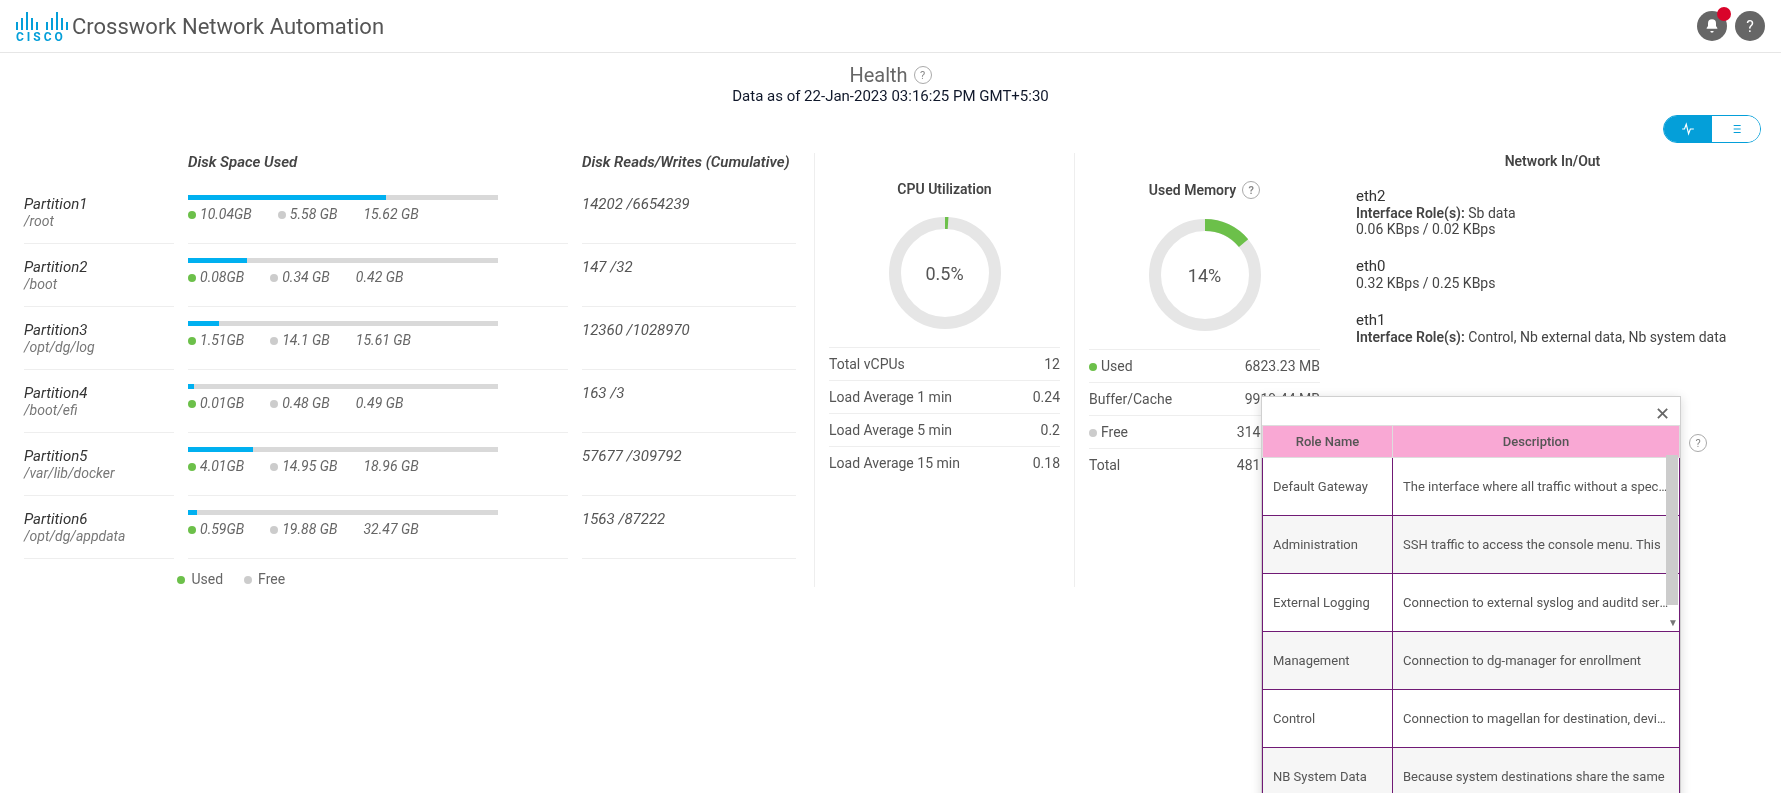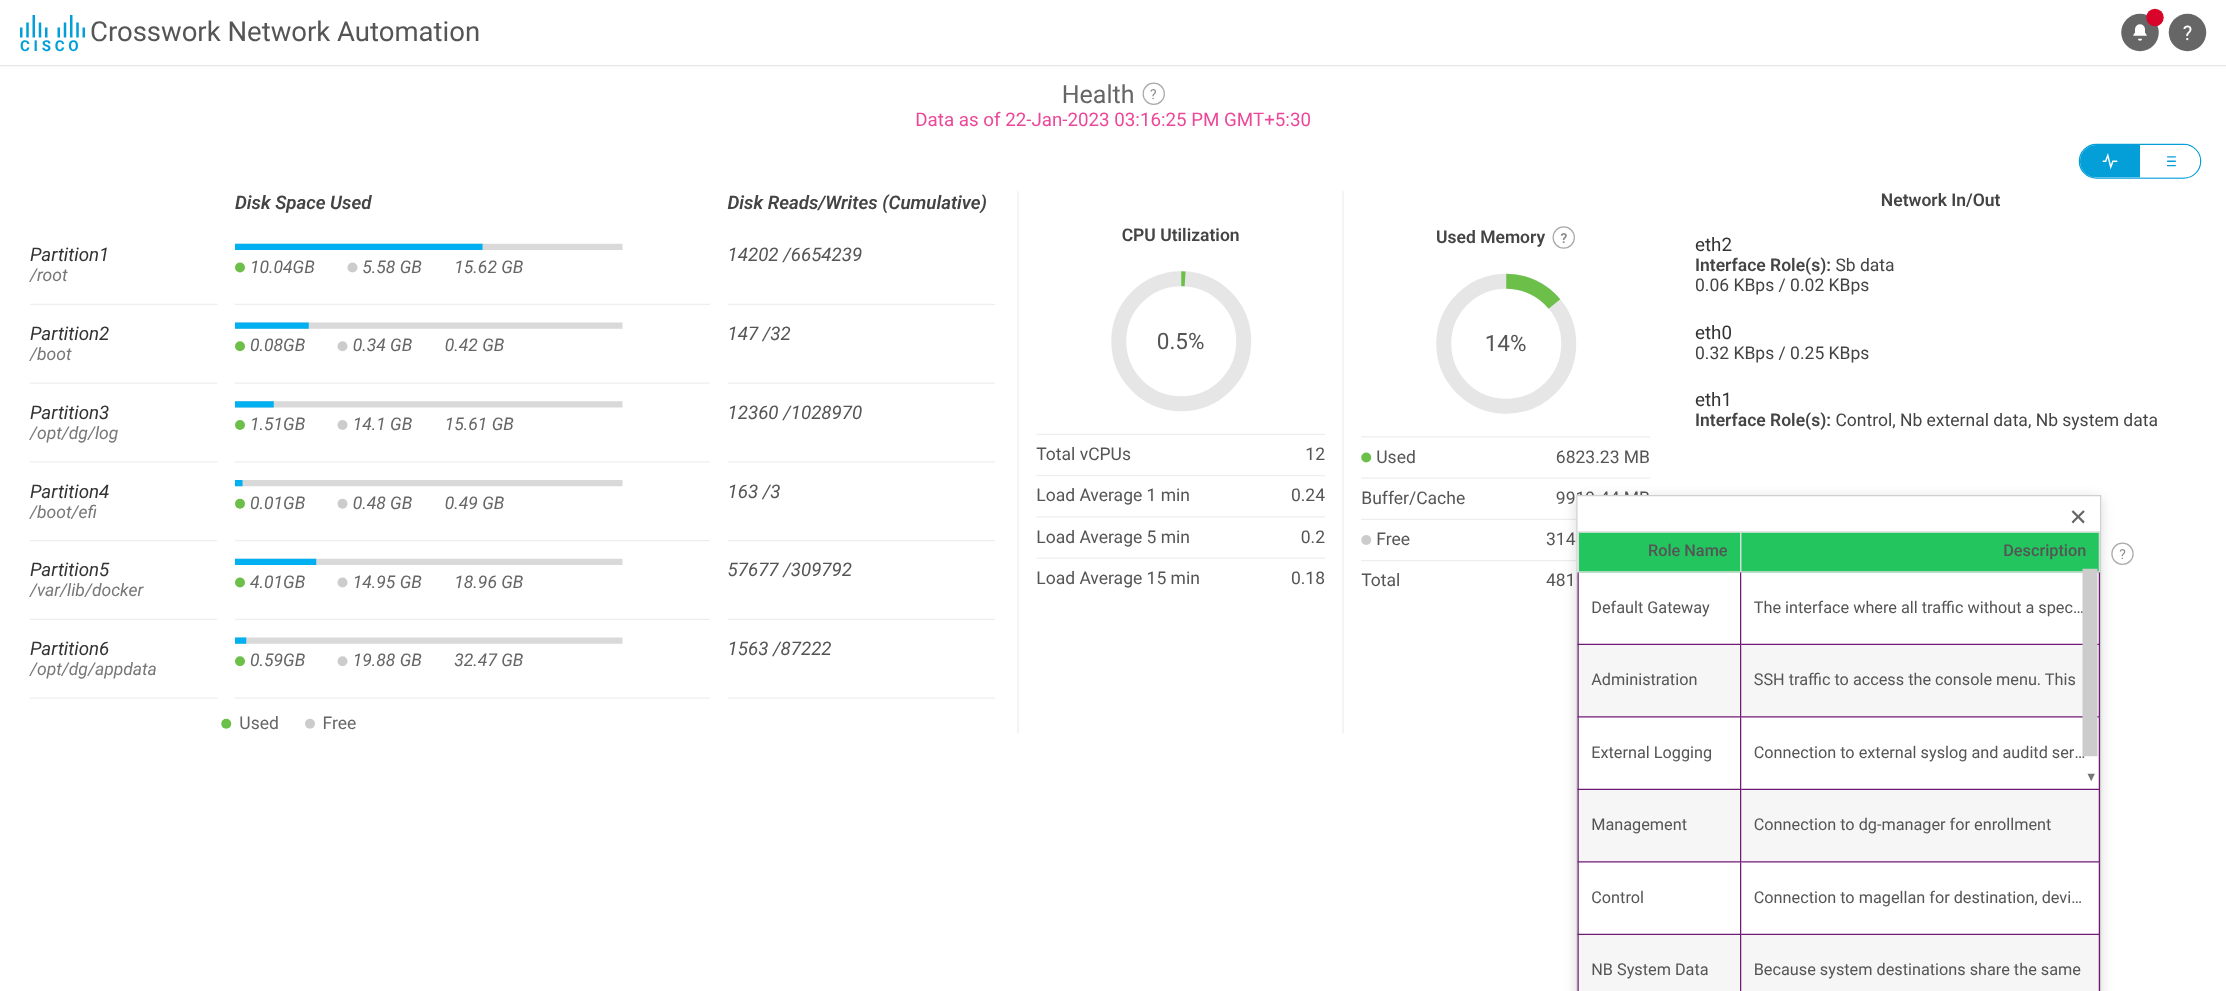--- a/index.html
+++ b/index.html
@@ -10,21 +10,21 @@
 .cisco-bars { display:flex; gap:3px; align-items:flex-end; height:22px;}
 .cisco-bars span{ width:2px; background:#049fd9; display:inline-block;}
 .app-title { font-size:22px; color:#555; font-weight:400;}
 .topbar-right { display:flex; gap:8px;}
 .round-btn { width:30px; height:30px; border-radius:50%; background:#666; color:#fff; display:flex; align-items:center; justify-content:center; font-size:16px; position:relative;}
 .red-dot{position:absolute;top:-4px;right:-4px;width:14px;height:14px;border-radius:50%;background:#d9042a;}
 
 .subbar { display:flex; justify-content:space-between; align-items:center; padding:10px 20px 4px;flex-direction:column;}
 .page-h { font-size:20px; color:#666; font-weight:400; display:flex; align-items:center; gap:6px;}
 .help-ico{width:18px;height:18px;border:1.5px solid #aaa;border-radius:50%;display:inline-flex;align-items:center;justify-content:center;font-size:11px;color:#888;}
-.timestamp{color:#ec4899;font-size:15px;}
+.timestamp{color:#0f172a;font-size:15px;}
 
 .toggle-row{display:flex;justify-content:flex-end;padding:6px 20px 10px;}
 .toggle-group{display:inline-flex;border:1px solid #049fd9;border-radius:16px;overflow:hidden;}
 .toggle-btn{padding:6px 16px;display:flex;align-items:center;background:#fff;color:#049fd9;}
 .toggle-btn.active{background:#049fd9;color:#fff;}
 
 .main{display:flex;padding:0 20px 0 24px;gap:0;}
 .left-panel{flex:0 0 790px;padding-right:18px;}
 .right-panel{flex:1;display:flex;gap:0;}
 
@@ -53,21 +53,21 @@
 .metric-row{display:flex;justify-content:space-between;padding:8px 0;border-top:1px solid #eee;color:#555;font-size:14px;}
 .net-block{flex:1;padding:0 12px 0 22px;}
 .net-title{font-weight:600;text-align:center;padding-bottom:12px;color:#444;}
 .net-item{padding:6px 0 14px;color:#444;font-size:14px;}
 .net-item b{font-weight:600;}
 .iface-name{font-size:15px;color:#333;}
 
 .popup{position:absolute;right:100px;top:396px;width:420px;background:#fff;border:1px solid #d0d0d0;box-shadow:0 2px 10px rgba(0,0,0,.15);}
 .popup-close{position:absolute;top:6px;right:10px;font-size:18px;color:#666;cursor:pointer;}
 .popup table{width:100%;border-collapse:collapse;margin-top:28px;font-size:13px;}
-.popup th{background:#22c55e;padding:8px 10px;text-align:right;color:#555;border:1px solid #ddd;font-weight:500;}
+.popup th{background:#f9a8d4;padding:8px 10px;text-align:center;color:#555;border:1px solid #ddd;font-weight:500;}
 .popup td{padding:21px 10px;border:1px solid #701a75;color:#555;white-space:nowrap;overflow:hidden;text-overflow:ellipsis;max-width:0;}
 .popup tr:nth-child(even) td{background:#f6f6f6;}
 .popup-scroll-h{height:16px;background:#f2f2f2;display:flex;align-items:center;padding:0 6px;justify-content:space-between;}
 .popup-scroll-h .thumb{width:120px;height:10px;background:#ccc;}
 .popup-scroll-h .arrow{color:#777;font-size:10px;}
 .popup-scroll-v{position:absolute;right:2px;top:58px;width:12px;height:150px;background:#ccc;}
 .popup-scroll-varrow{position:absolute;right:2px;top:220px;color:#777;font-size:10px;}
 </style>
 </head>
 <body>

